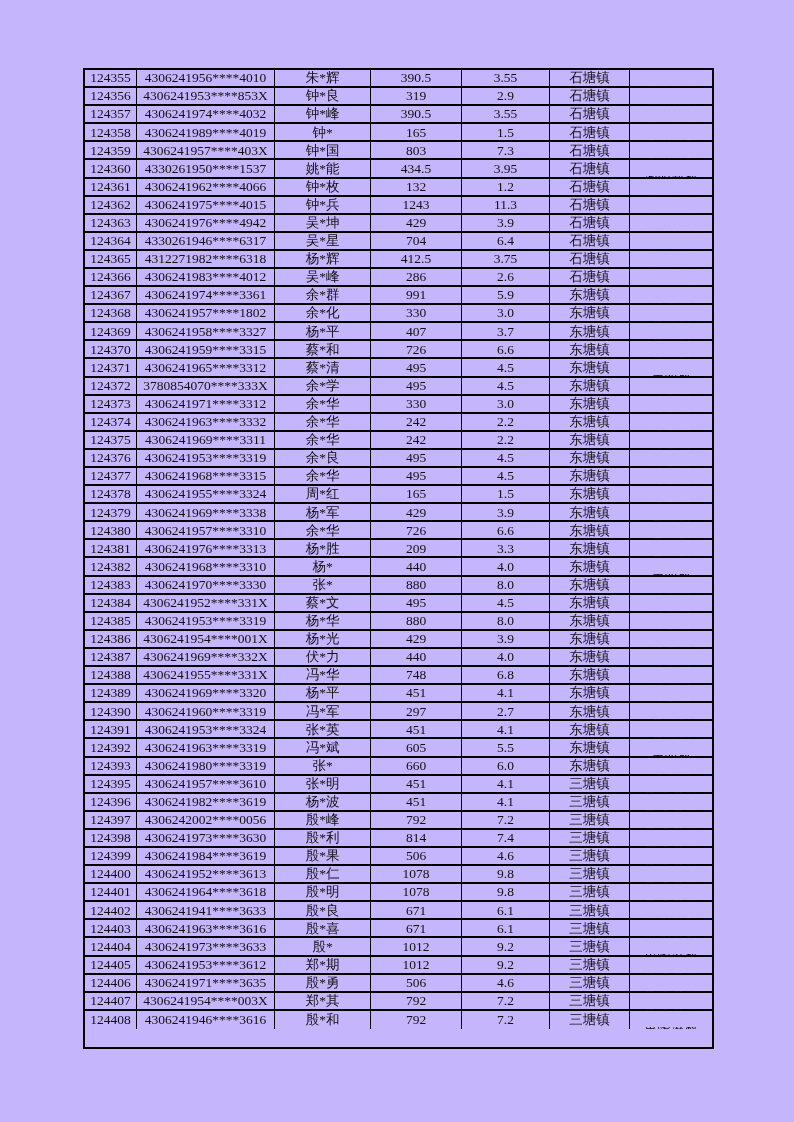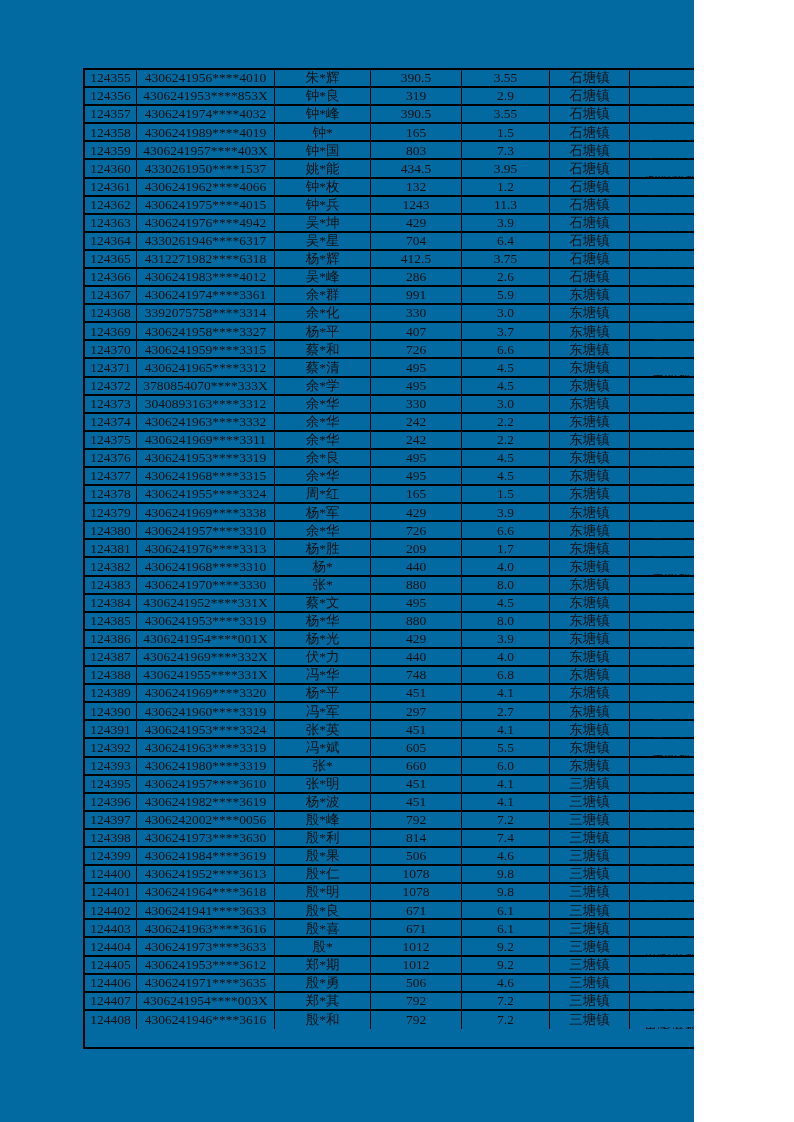--- a/index.html
+++ b/index.html
@@ -2,23 +2,23 @@
 <html><head>
 <meta charset="utf-8">
 <style>
   html, body {
     margin: 0;
     padding: 0;
     background: #ffffff;
   }
   .page {
     position: relative;
-    width: 694px;
+    width: 794px;
     height: 1122px;
-    background: #0369a1;
+    background: #c4b5fd;
     overflow: hidden;
     font-family: "Liberation Serif", "DejaVu Serif", serif;
     color: #111111;
   }
   .subsidy-table {
     position: absolute;
     left: 83px;
     top: 68px;
     width: 631px;
     height: 981px;
@@ -171,21 +171,21 @@
         <div class="tcell">124367</div>
         <div class="tcell">4306241974****3361</div>
         <div class="tcell">余*群</div>
         <div class="tcell">991</div>
         <div class="tcell">5.9</div>
         <div class="tcell">东塘镇</div>
         <div class="tcell">东南村</div>
       </div>
       <div class="trow">
         <div class="tcell">124368</div>
-        <div class="tcell">3392075758****3314</div>
+        <div class="tcell">4306241957****1802</div>
         <div class="tcell">余*化</div>
         <div class="tcell">330</div>
         <div class="tcell">3.0</div>
         <div class="tcell">东塘镇</div>
         <div class="tcell">东南村</div>
       </div>
       <div class="trow">
         <div class="tcell">124369</div>
         <div class="tcell">4306241958****3327</div>
         <div class="tcell">杨*平</div>
@@ -216,21 +216,21 @@
         <div class="tcell">124372</div>
         <div class="tcell">3780854070****333X</div>
         <div class="tcell">余*学</div>
         <div class="tcell">495</div>
         <div class="tcell">4.5</div>
         <div class="tcell">东塘镇</div>
         <div class="tcell">东南村</div>
       </div>
       <div class="trow">
         <div class="tcell">124373</div>
-        <div class="tcell">3040893163****3312</div>
+        <div class="tcell">4306241971****3312</div>
         <div class="tcell">余*华</div>
         <div class="tcell">330</div>
         <div class="tcell">3.0</div>
         <div class="tcell">东塘镇</div>
         <div class="tcell">东南村</div>
       </div>
       <div class="trow">
         <div class="tcell">124374</div>
         <div class="tcell">4306241963****3332</div>
         <div class="tcell">余*华</div>
@@ -291,21 +291,21 @@
         <div class="tcell">726</div>
         <div class="tcell">6.6</div>
         <div class="tcell">东塘镇</div>
         <div class="tcell">东南村</div>
       </div>
       <div class="trow">
         <div class="tcell">124381</div>
         <div class="tcell">4306241976****3313</div>
         <div class="tcell">杨*胜</div>
         <div class="tcell">209</div>
-        <div class="tcell">1.7</div>
+        <div class="tcell">3.3</div>
         <div class="tcell">东塘镇</div>
         <div class="tcell">东南村</div>
       </div>
       <div class="trow">
         <div class="tcell">124382</div>
         <div class="tcell">4306241968****3310</div>
         <div class="tcell">杨*</div>
         <div class="tcell">440</div>
         <div class="tcell">4.0</div>
         <div class="tcell">东塘镇</div>

